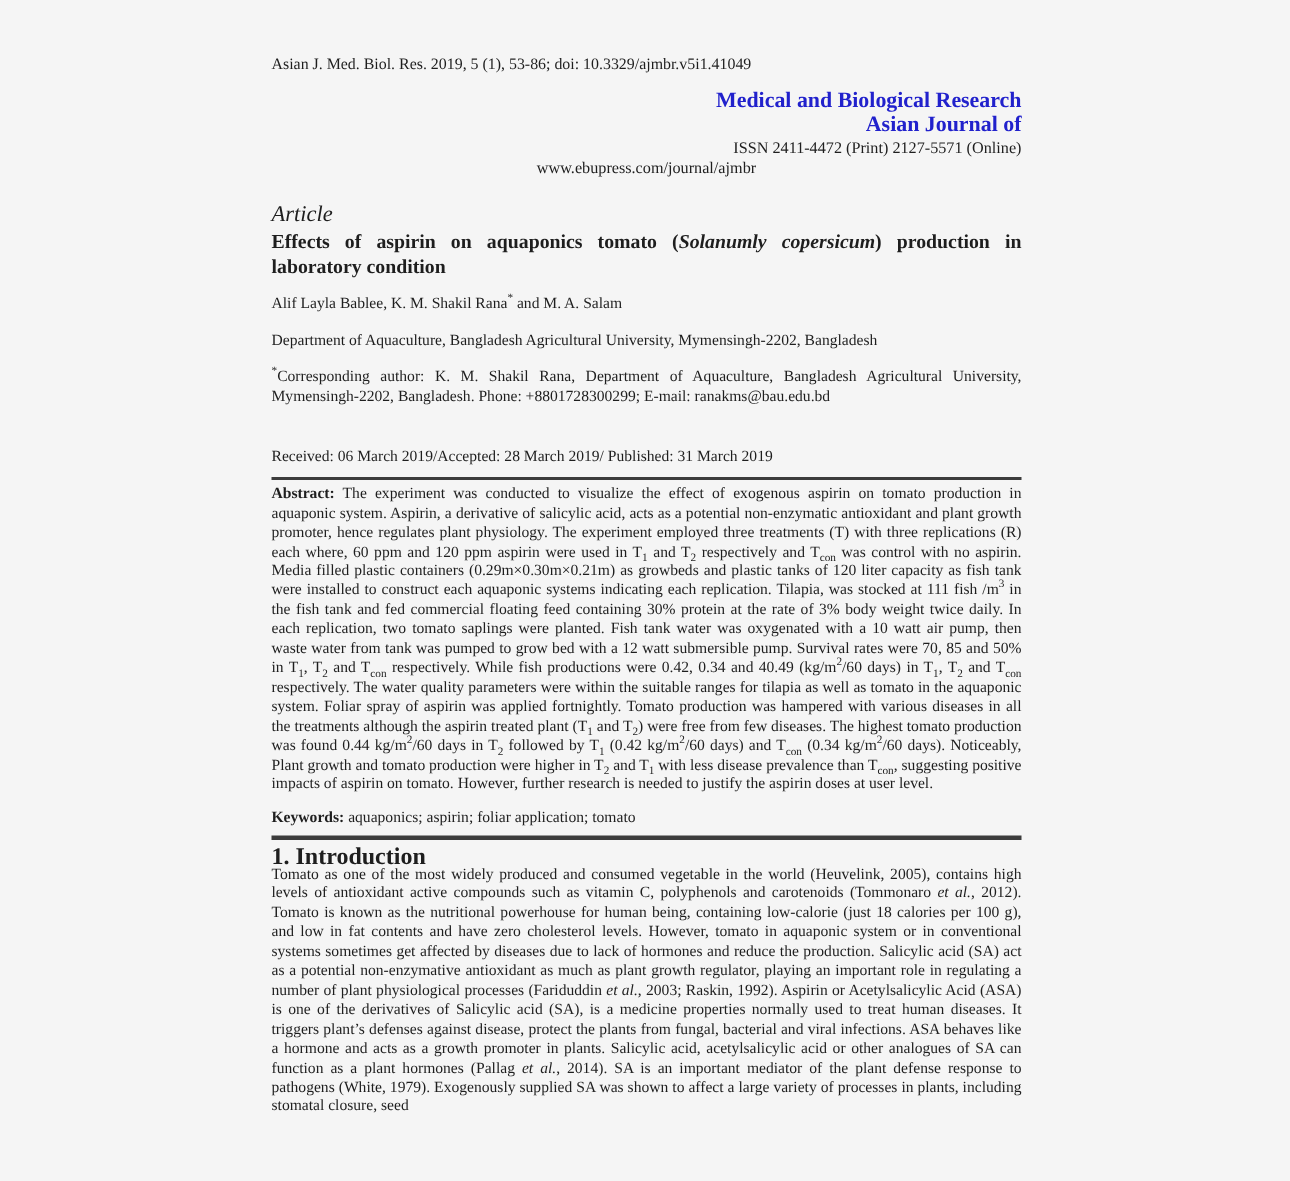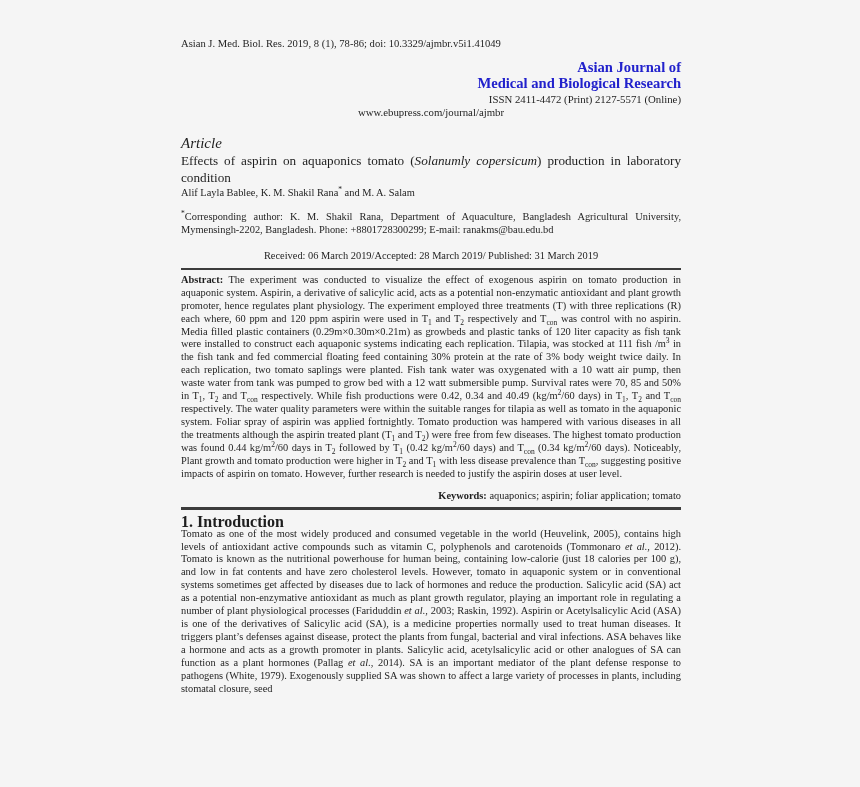--- a/index.html
+++ b/index.html
@@ -46,85 +46,86 @@
   }
   .article-label {
     margin-top: 17px;
     font-style: italic;
     font-size: 15px;
   }
   .title {
     margin: 2px 0 0 0;
     font-size: 13.2px;
     line-height: 17.6px;
-    font-weight: normal;
+    font-weight: bold;
     text-align: justify;
   }
-  .authors { }
+  .authors { margin-top: 10px; }
   .affiliation { margin-top: 12px; }
   .corresponding {
     margin-top: 11px;
     text-align: justify;
   }
-  .received { margin-top: 13px; text-align: center; }
+  .received { margin-top: 28px; }
   .rule {
     border: 0;
     background: #3c3c3c;
     width: 100%;
   }
   .rule-thin {
     height: 1.5px;
     margin-top: 6px;
   }
   .rule-thick {
     height: 2.3px;
     margin-top: 4px;
   }
   .para {
     margin: 0;
     text-align: justify;
   }
   .abstract { margin-top: 4px; }
   .keywords {
     margin-top: 10px;
-    text-align: right;
+    text-align: left;
   }
   .section-heading {
     margin-top: 5px;
     font-weight: bold;
     font-size: 16px;
     line-height: 13px;
   }
   .intro { margin-top: 0; }
   .lbl { font-weight: bold; }
   sub, sup {
     font-size: 7.5px;
     line-height: 0;
   }
 </style>
 </head>
 <body>
 
 <div class="page">
 
-  <div class="citation">Asian J. Med. Biol. Res. 2019, 8 (1), 78-86; doi: 10.3329/ajmbr.v5i1.41049</div>
+  <div class="citation">Asian J. Med. Biol. Res. 2019, 5 (1), 53-86; doi: 10.3329/ajmbr.v5i1.41049</div>
 
   <div class="journal-block">
+    <div class="jname">Medical and Biological Research</div>
     <div class="jname">Asian Journal of</div>
-    <div class="jname">Medical and Biological Research</div>
     <div class="issn">ISSN 2411-4472 (Print) 2127-5571 (Online)</div>
     <div class="jurl">www.ebupress.com/journal/ajmbr</div>
   </div>
 
   <div class="article-label">Article</div>
 
   <h1 class="title">Effects of aspirin on aquaponics tomato (<i>Solanumly copersicum</i>) production in laboratory condition</h1>
 
   <div class="authors">Alif Layla Bablee, K. M. Shakil Rana<sup>*</sup> and M. A. Salam</div>
 
+  <div class="affiliation">Department of Aquaculture, Bangladesh Agricultural University, Mymensingh-2202, Bangladesh</div>
 
   <div class="corresponding"><sup>*</sup>Corresponding author: K. M. Shakil Rana, Department of Aquaculture, Bangladesh Agricultural University, Mymensingh-2202, Bangladesh. Phone: +8801728300299; E-mail: ranakms@bau.edu.bd</div>
 
   <div class="received">Received: 06 March 2019/Accepted: 28 March 2019/ Published: 31 March 2019</div>
 
   <div class="rule rule-thin"></div>
 
   <p class="para abstract"><b class="lbl">Abstract:</b> <span>The experiment was conducted to visualize the effect of exogenous aspirin on tomato production in aquaponic system. Aspirin, a derivative of salicylic acid, acts as a potential non-enzymatic antioxidant and plant growth promoter, hence regulates plant physiology. The experiment employed three treatments (T) with three replications (R) each where, 60 ppm and 120 ppm aspirin were used in T<sub>1</sub> and T<sub>2</sub> respectively and T<sub>con</sub> was control with no aspirin. Media filled plastic containers (0.29m×0.30m×0.21m) as growbeds and plastic tanks of 120 liter capacity as fish tank were installed to construct each aquaponic systems indicating each replication. Tilapia, was stocked at 111 fish /m<sup>3</sup> in the fish tank and fed commercial floating feed containing 30% protein at the rate of 3% body weight twice daily. In each replication, two tomato saplings were planted. Fish tank water was oxygenated with a 10 watt air pump, then waste water from tank was pumped to grow bed with a 12 watt submersible pump. Survival rates were 70, 85 and 50% in T<sub>1</sub>, T<sub>2</sub> and T<sub>con</sub> respectively. While fish productions were 0.42, 0.34 and 40.49 (kg/m<sup>2</sup>/60 days) in T<sub>1</sub>, T<sub>2</sub> and T<sub>con</sub> respectively. The water quality parameters were within the suitable ranges for tilapia as well as tomato in the aquaponic system. Foliar spray of aspirin was applied fortnightly. Tomato production was hampered with various diseases in all the treatments although the aspirin treated plant (T<sub>1</sub> and T<sub>2</sub>) were free from few diseases. The highest tomato production was found 0.44 kg/m<sup>2</sup>/60 days in T<sub>2</sub> followed by T<sub>1</sub> (0.42 kg/m<sup>2</sup>/60 days) and T<sub>con</sub> (0.34 kg/m<sup>2</sup>/60 days). Noticeably, Plant growth and tomato production were higher in T<sub>2</sub> and T<sub>1</sub> with less disease prevalence than T<sub>con</sub>, suggesting positive impacts of aspirin on tomato. However, further research is needed to justify the aspirin doses at user level.</span></p>
 
   <p class="para keywords"><b class="lbl">Keywords:</b> <span>aquaponics; aspirin; foliar application; tomato</span></p>

